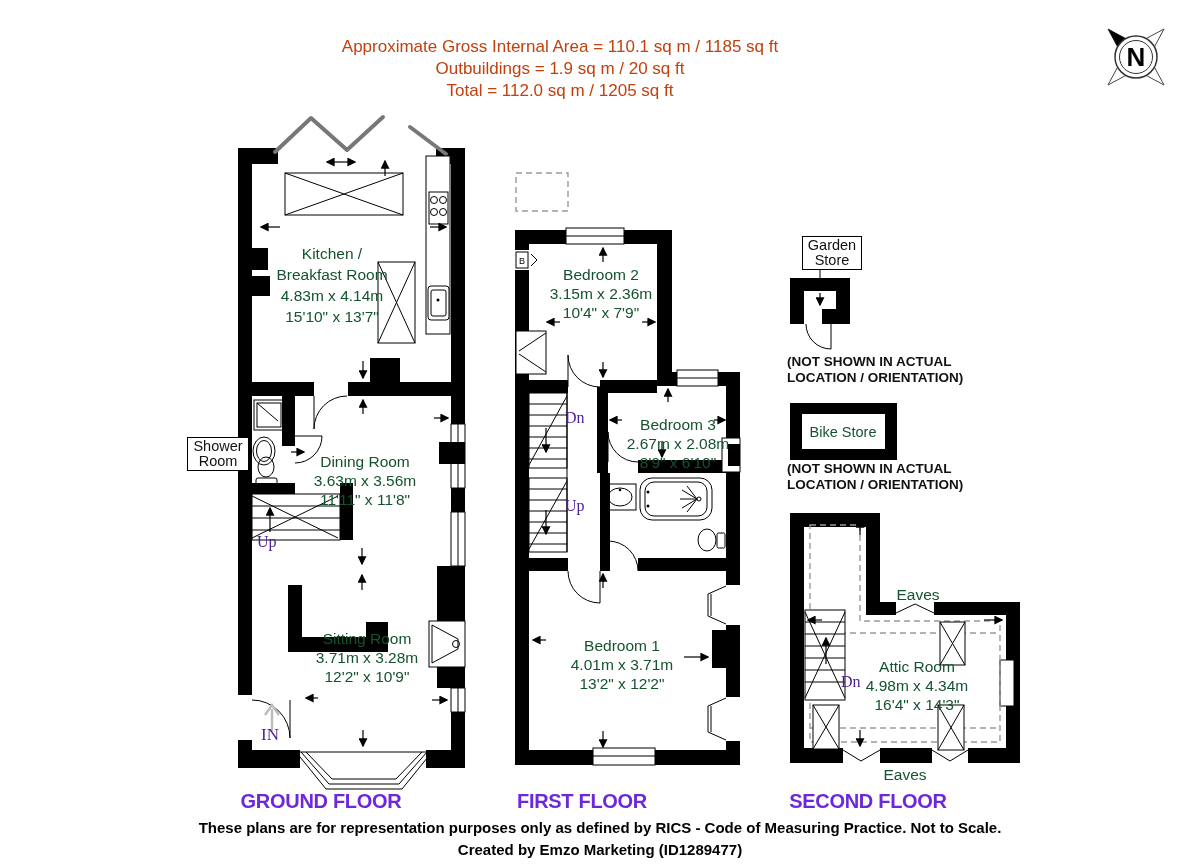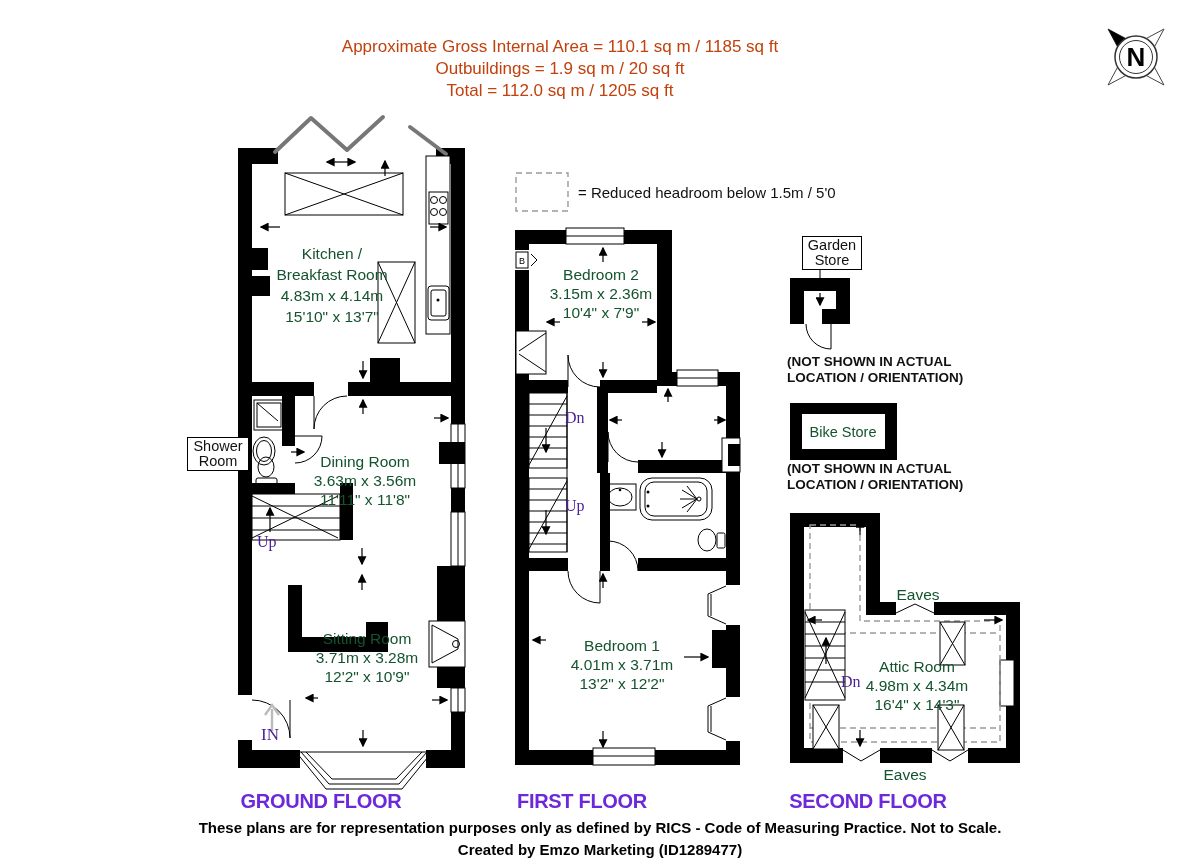--- a/index.html
+++ b/index.html
@@ -410,21 +410,20 @@
     <text class="compass-n" x="1136" y="66">N</text>
   </g>
 </svg>
 
 <div class="hdr">
   <div>Approximate Gross Internal Area = 110.1 sq m / 1185 sq ft</div>
   <div>Outbuildings = 1.9 sq m / 20 sq ft</div>
   <div>Total = 112.0 sq m / 1205 sq ft</div>
 </div>
 
-<div class="legend-txt" style="left:578px;top:184px;">= Reduced headroom below 1.5m / 5'0</div>
 
 <div class="rl kroom" style="left:332px;top:243px;">
   <div>Kitchen /</div>
   <div>Breakfast Room</div>
   <div>4.83m x 4.14m</div>
   <div>15'10" x 13'7"</div>
 </div>
 
 <div class="lblbox" style="left:178px;top:437px;width:56px;">
   <div>Shower</div>
@@ -448,20 +447,25 @@
 <div class="small-lbl" style="left:261px;top:725px;font-size:17px;">IN</div>
 
 <div class="rl" style="left:601px;top:265px;">
   <div>Bedroom 2</div>
   <div>3.15m x 2.36m</div>
   <div>10'4" x 7'9"</div>
 </div>
 
 <div class="small-lbl" style="left:565px;top:409px;">Dn</div>
 
+<div class="rl" style="left:678px;top:415px;">
+  <div>Bedroom 3</div>
+  <div>2.67m x 2.08m</div>
+  <div>8'9" x 6'10"</div>
+</div>
 
 <div class="small-lbl" style="left:565px;top:497px;">Up</div>
 
 <div class="rl" style="left:622px;top:636px;">
   <div>Bedroom 1</div>
   <div>4.01m x 3.71m</div>
   <div>13'2" x 12'2"</div>
 </div>
 
 <div class="rl" style="left:918px;top:585px;font-size:15.5px;">Eaves</div>

